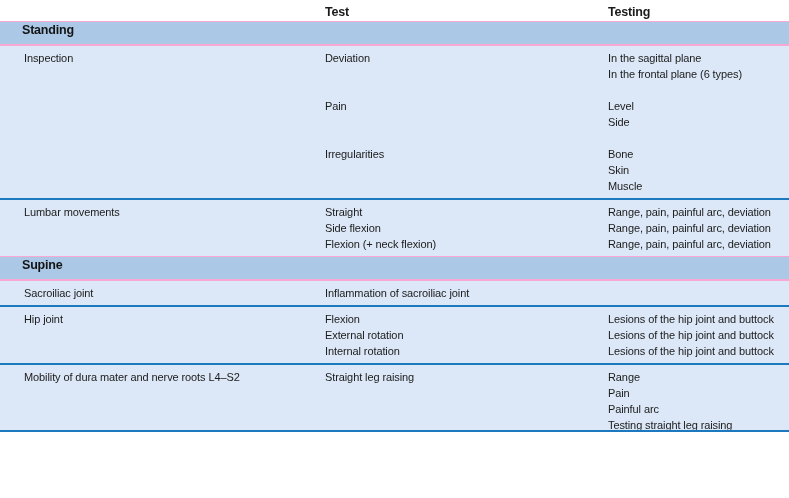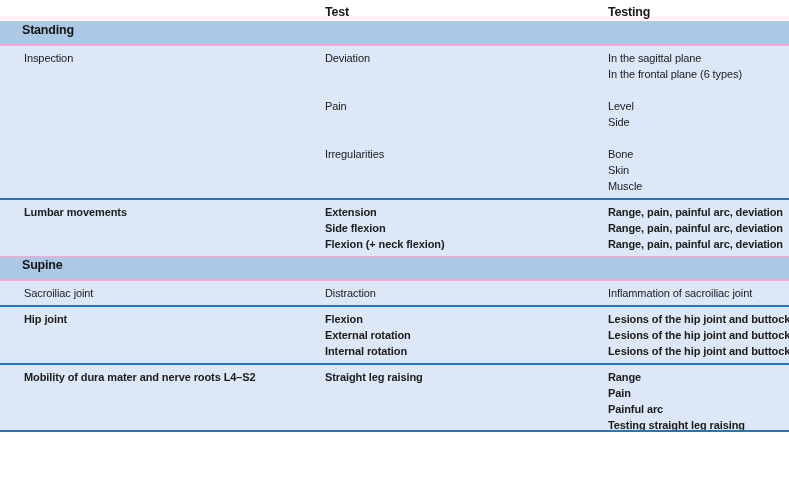--- a/index.html
+++ b/index.html
@@ -47,21 +47,21 @@
     color: #141414;
   }
 
   
   .group {
     display: flex;
     background: var(--row-bg, #dce8f7);
     box-sizing: border-box;
     padding: 4px 0;
   }
-  .group + .group { border-top: 2px solid var(--divider, #1c79c0); font-weight: bold; }
+  .group + .group { border-top: 2px solid var(--divider, #1c79c0); }
   .g-label { width: 325px; box-sizing: border-box; padding-left: 24px; flex-shrink: 0; }
   .g-rows { flex: 1 1 auto; min-width: 0; }
   .subrow { display: flex; justify-content: center; }
   .spaced .subrow + .subrow { margin-top: 16px; }
   .test-cell { width: 283px; box-sizing: border-box; flex-shrink: 0; }
   .testing-cell { flex: 1 1 auto; min-width: 0; }
   .line { white-space: nowrap; }
 </style>
 </head>
 <body>
@@ -103,21 +103,21 @@
           <div class="line">Muscle</div>
         </div>
       </div>
     </div>
   </div>
 
   <div class="group">
     <div class="g-label">Lumbar movements</div>
     <div class="g-rows">
       <div class="subrow">
-        <div class="test-cell">Extension</div>
+        <div class="test-cell">Straight</div>
         <div class="testing-cell">
           <div class="line">Range, pain, painful arc, deviation</div>
         </div>
       </div>
       <div class="subrow">
         <div class="test-cell">Side flexion</div>
         <div class="testing-cell">
           <div class="line">Range, pain, painful arc, deviation</div>
         </div>
       </div>
@@ -132,21 +132,20 @@
 
 
   <div class="section-bar">
     <span>Supine</span>
   </div>
 
   <div class="group">
     <div class="g-label">Sacroiliac joint</div>
     <div class="g-rows">
       <div class="subrow">
-        <div class="test-cell">Distraction</div>
         <div class="testing-cell">
           <div class="line">Inflammation of sacroiliac joint</div>
         </div>
       </div>
     </div>
   </div>
 
   <div class="group">
     <div class="g-label">Hip joint</div>
     <div class="g-rows">

